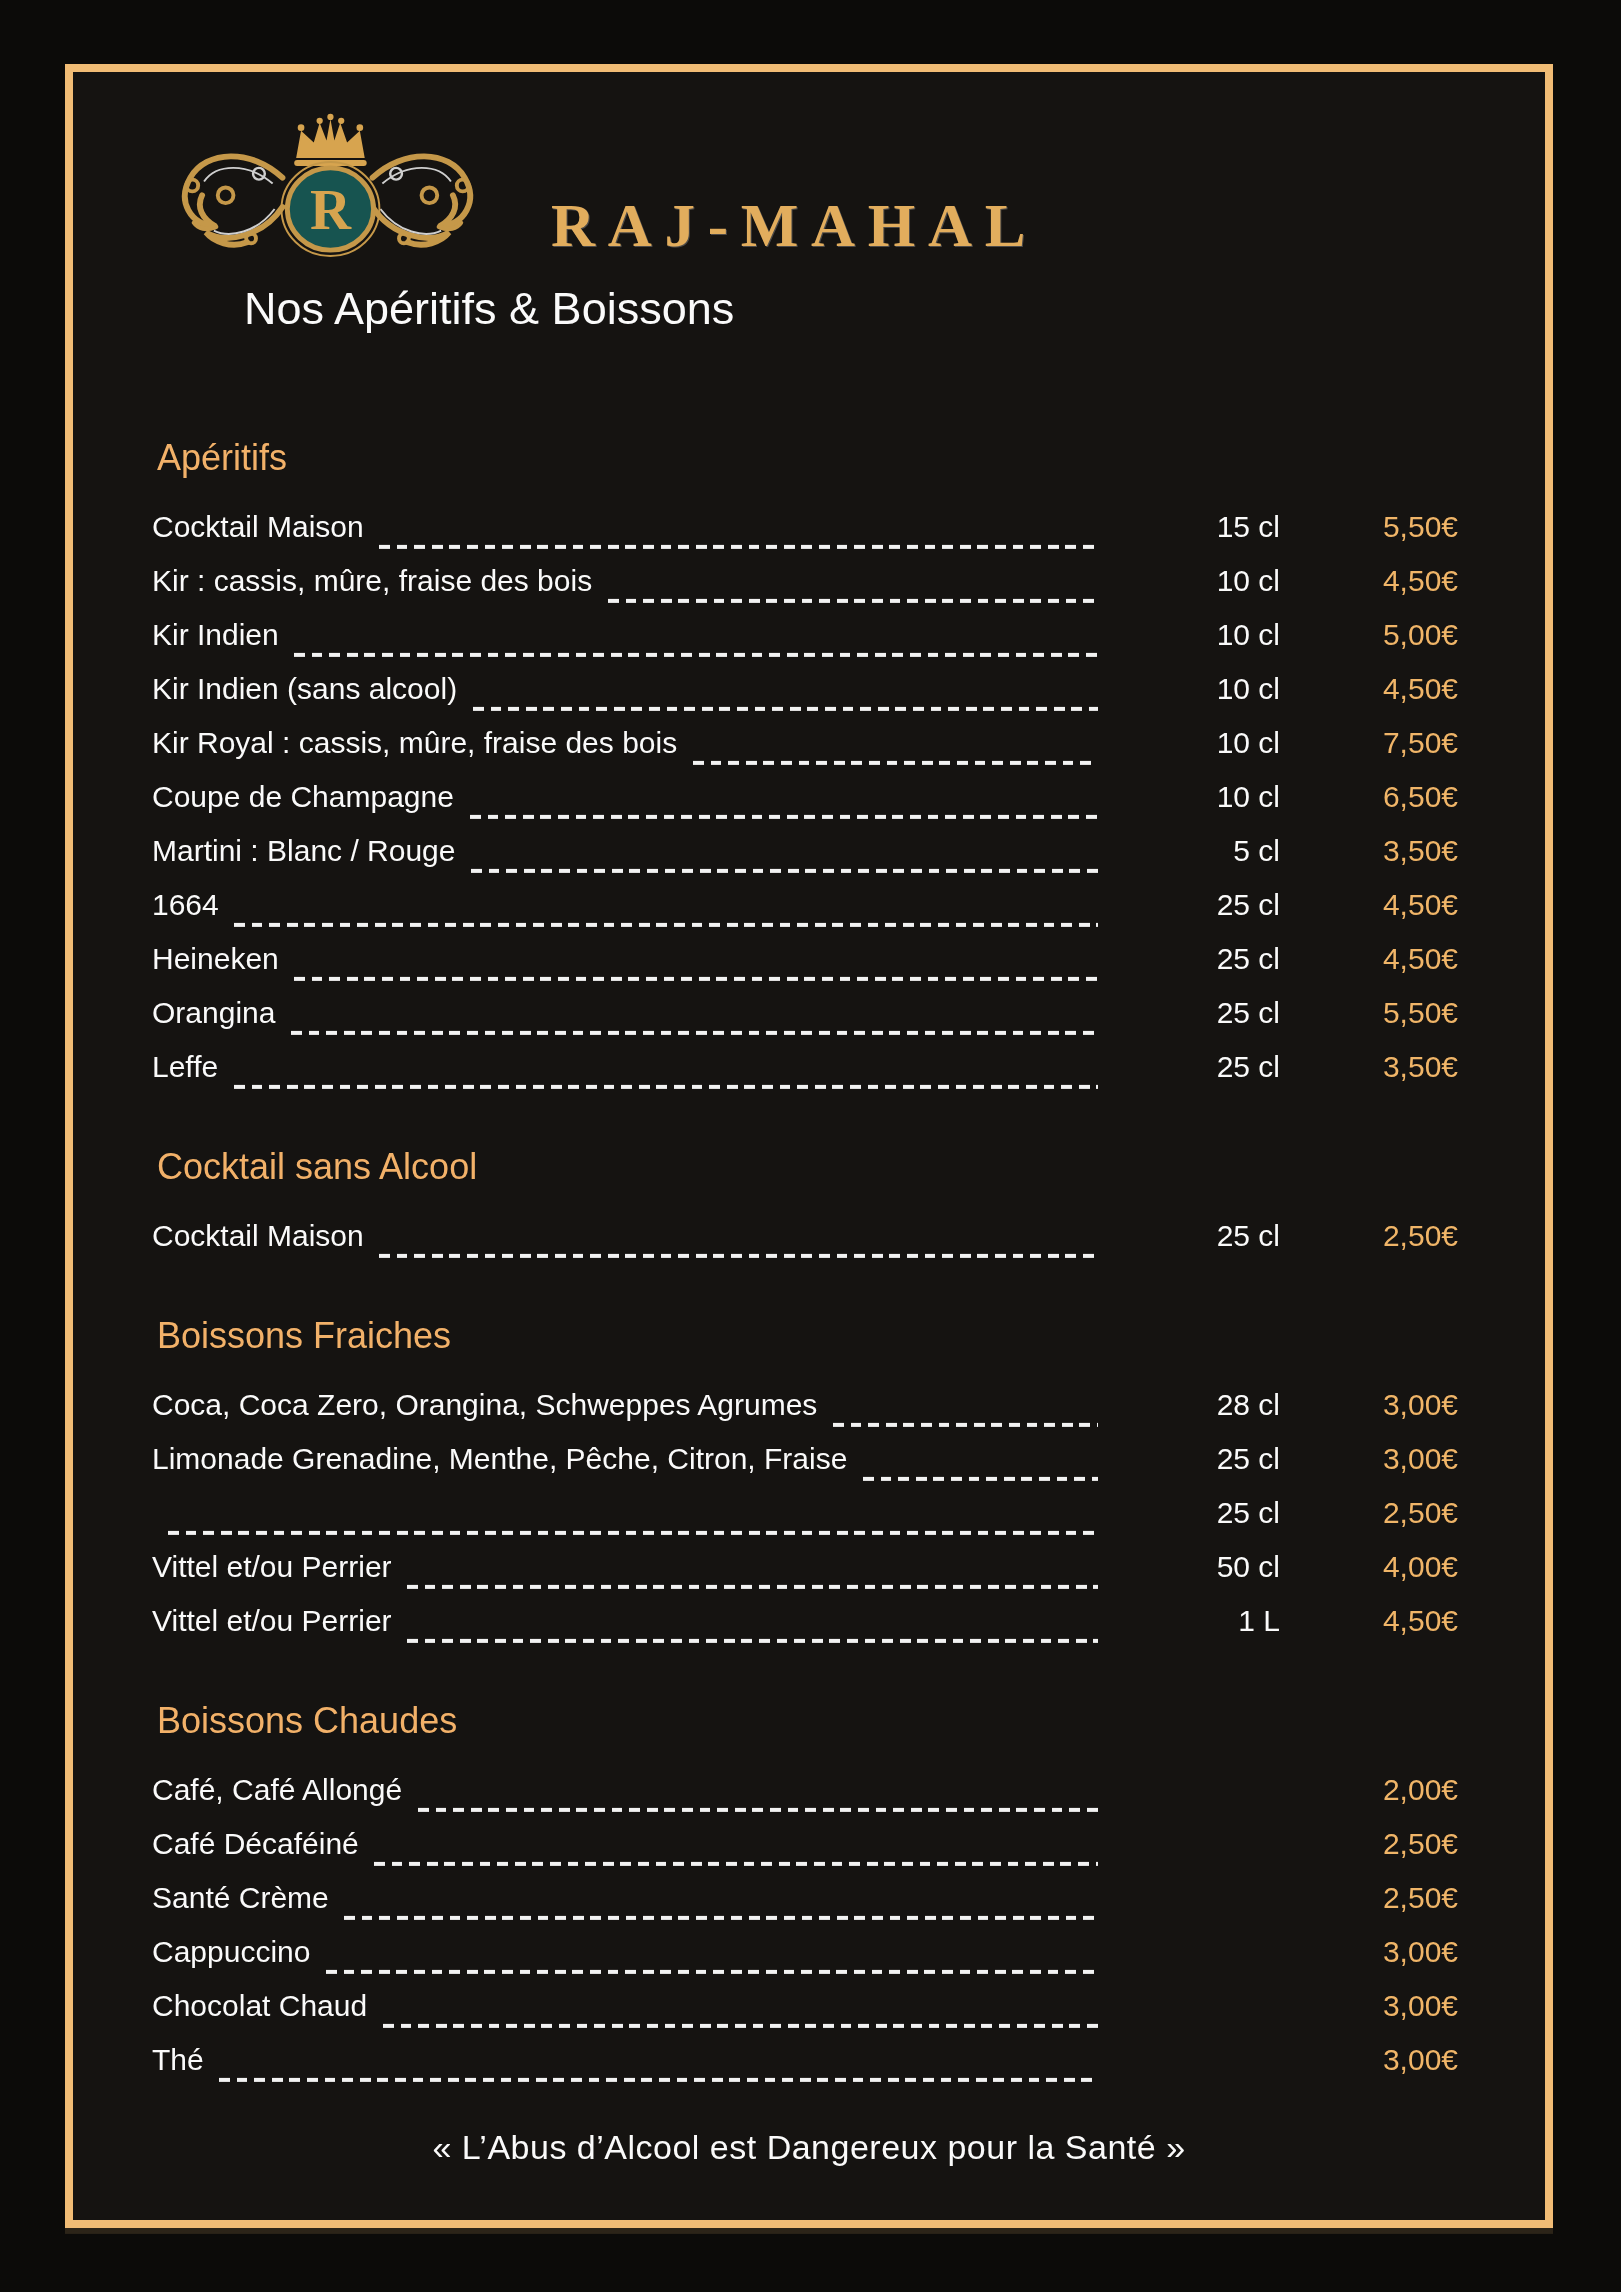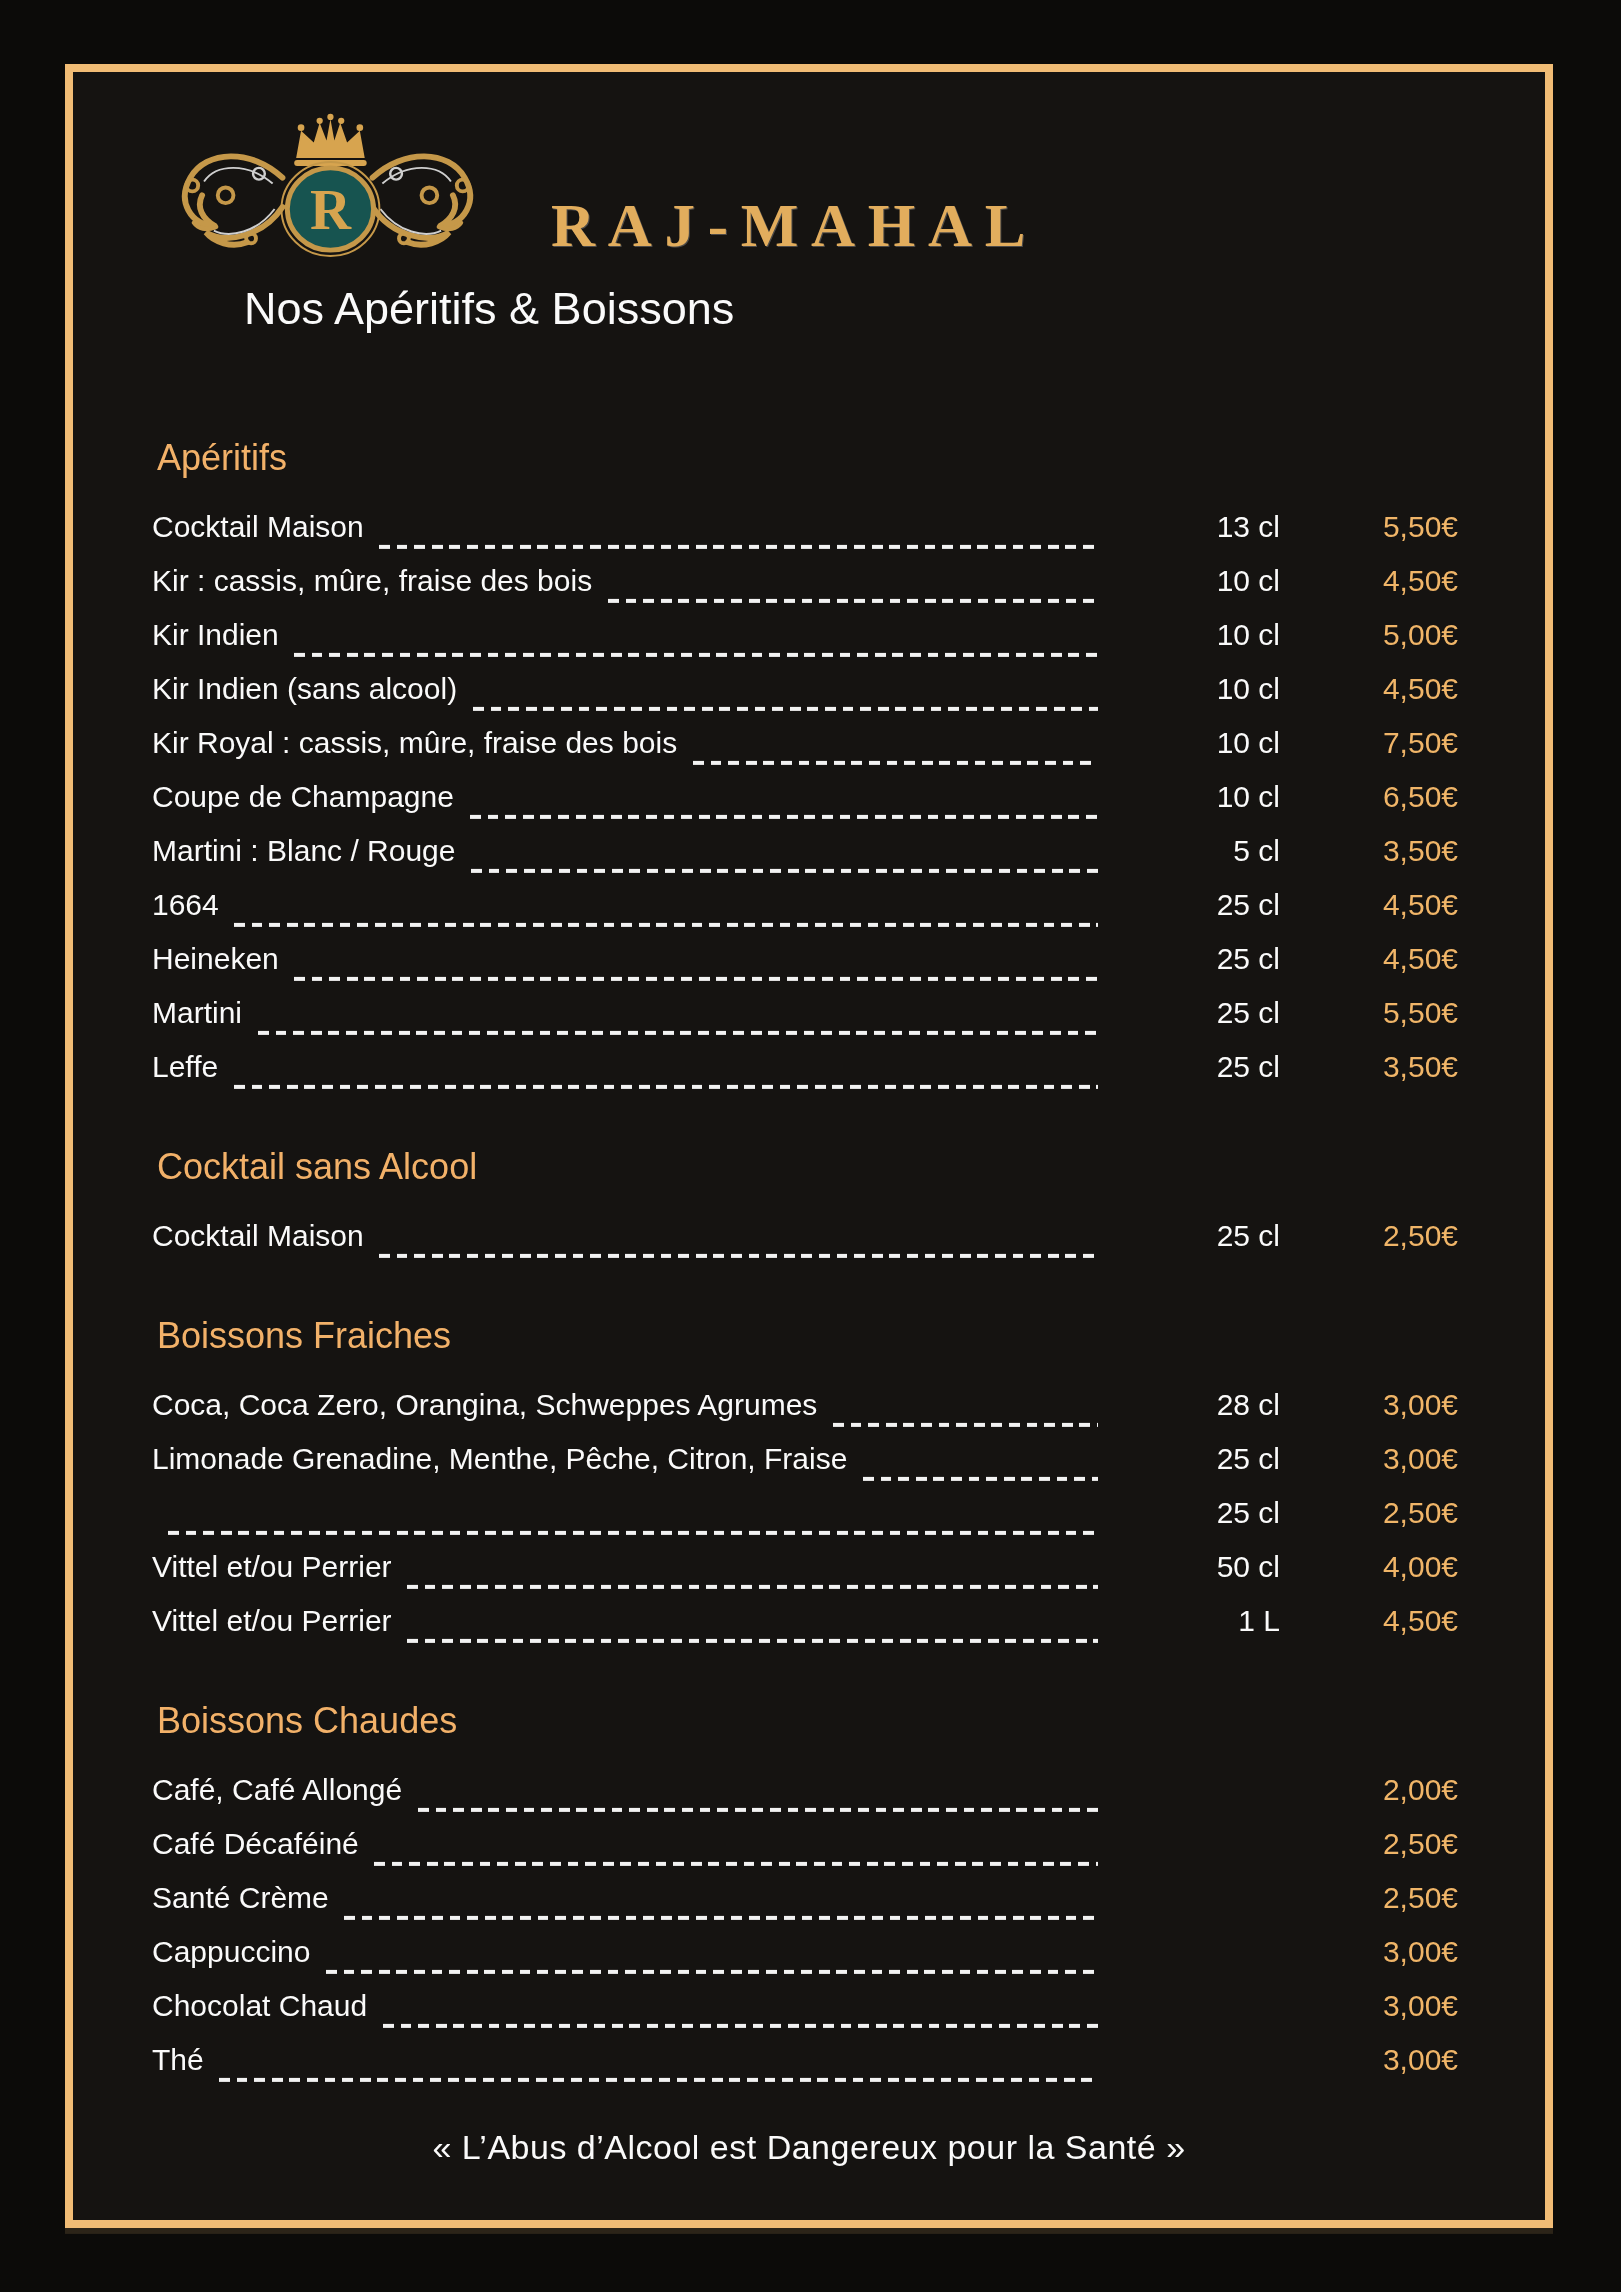--- a/index.html
+++ b/index.html
@@ -138,21 +138,21 @@
     </header>
 
     <h2 class="title">Nos Apéritifs &amp; Boissons</h2>
 
     <main class="menu">
         <section class="msec">
           <h3 class="sec-h">Apéritifs</h3>
           <div class="mrow">
             <span class="iname">Cocktail Maison</span>
             <span class="leader"></span>
-            <span class="ivol">13 cl</span>
+            <span class="ivol">15 cl</span>
             <span class="iprice">5,50€</span>
           </div>
           <div class="mrow">
             <span class="iname">Kir : cassis, mûre, fraise des bois</span>
             <span class="leader"></span>
             <span class="ivol">10 cl</span>
             <span class="iprice">4,50€</span>
           </div>
           <div class="mrow">
             <span class="iname">Kir Indien</span>
@@ -190,21 +190,21 @@
             <span class="ivol">25 cl</span>
             <span class="iprice">4,50€</span>
           </div>
           <div class="mrow">
             <span class="iname">Heineken</span>
             <span class="leader"></span>
             <span class="ivol">25 cl</span>
             <span class="iprice">4,50€</span>
           </div>
           <div class="mrow">
-            <span class="iname">Martini</span>
+            <span class="iname">Orangina</span>
             <span class="leader"></span>
             <span class="ivol">25 cl</span>
             <span class="iprice">5,50€</span>
           </div>
           <div class="mrow">
             <span class="iname">Leffe</span>
             <span class="leader"></span>
             <span class="ivol">25 cl</span>
             <span class="iprice">3,50€</span>
           </div>

